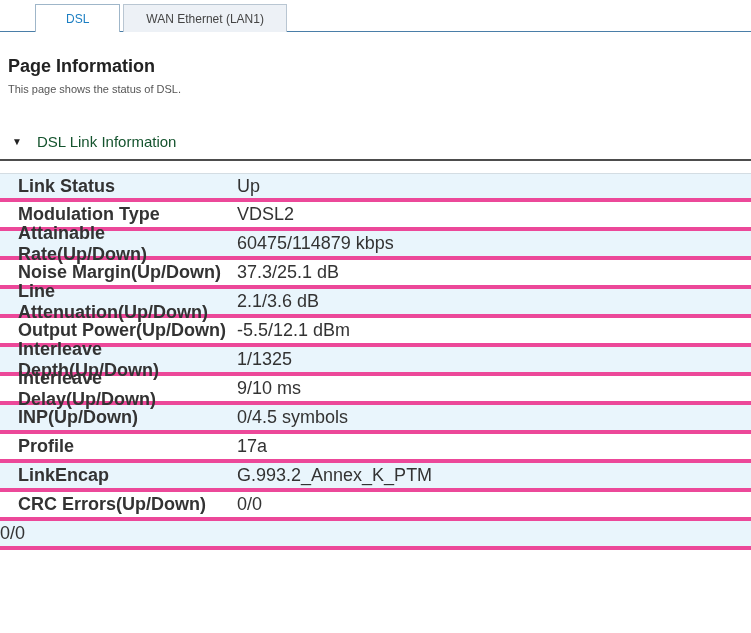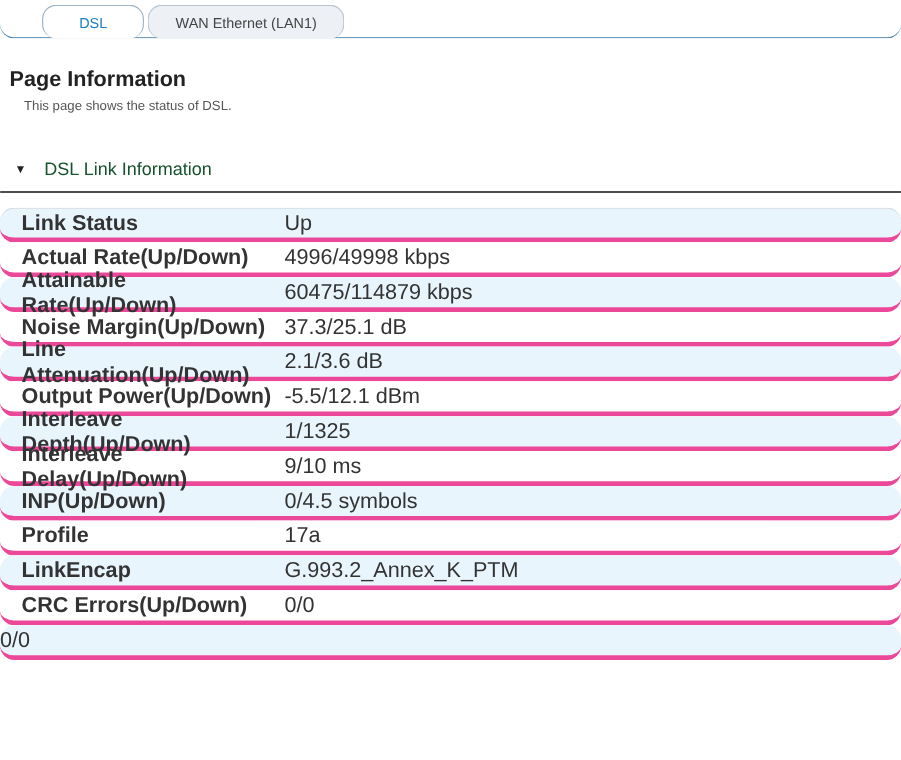--- a/index.html
+++ b/index.html
@@ -1,15 +1,15 @@
 <!DOCTYPE html>
 <html><head>
 <meta charset="utf-8">
 <style>
-  * { box-sizing: border-box; margin: 0; padding: 0; border-radius: 12px; }
+  * { box-sizing: border-box; margin: 0; padding: 0; }
   html, body {
     width: 751px; height: 633px;
     background: #ffffff;
     font-family: "Liberation Sans", sans-serif;
     color: #333;
     overflow: hidden;
   }
 
   
   .tabbar {
@@ -43,21 +43,21 @@
   
   .page-title {
     font-size: 18px;
     font-weight: bold;
     color: #222;
     margin: 24px 0 6px 8px;
   }
   .page-desc {
     font-size: 11px;
     color: #555;
-    margin-left: 20px;
+    margin-left: 8px;
   }
 
   
   .section-header {
     display: flex;
     align-items: center;
     margin: 38px 0 0 12px;
     cursor: pointer;
   }
   .collapse-icon {
@@ -116,22 +116,22 @@
   <span class="section-title">DSL Link Information</span>
 </div>
 <hr class="section-rule">
 
 <div class="status-table">
   <div class="row">
     <span class="cell-label">Link Status</span>
     <span class="cell-value">Up</span>
   </div>
   <div class="row">
-    <span class="cell-label">Actual Rate(Up/Down)</span>
-    <span class="cell-value">4996/49998 kbps</span>
+    <span class="cell-label">Modulation Type</span>
+    <span class="cell-value">VDSL2</span>
   </div>
   <div class="row">
     <span class="cell-label">Attainable Rate(Up/Down)</span>
     <span class="cell-value">60475/114879 kbps</span>
   </div>
   <div class="row">
     <span class="cell-label">Noise Margin(Up/Down)</span>
     <span class="cell-value">37.3/25.1 dB</span>
   </div>
   <div class="row">

